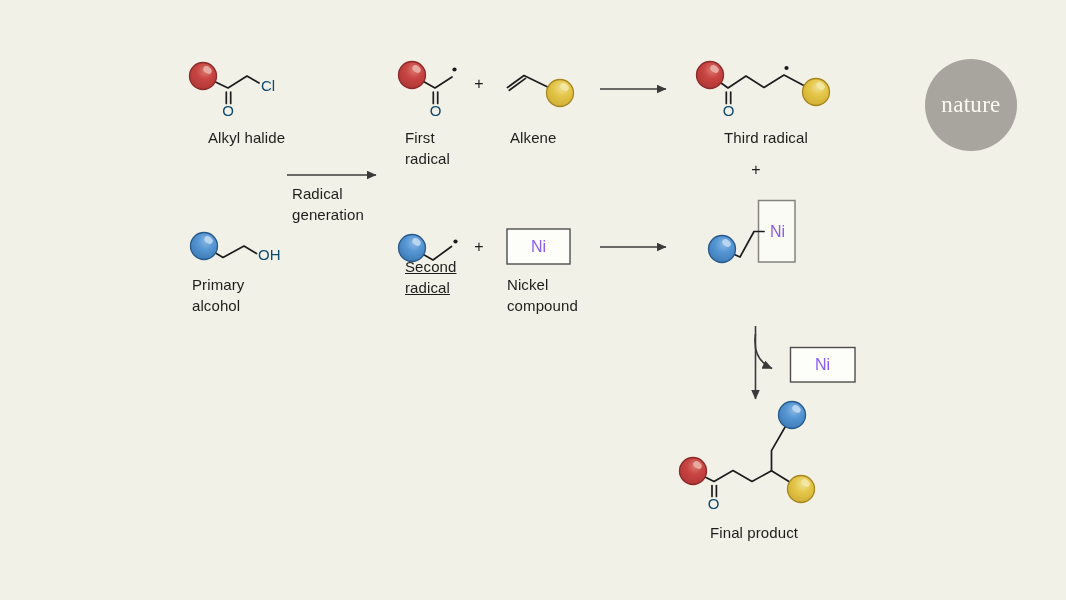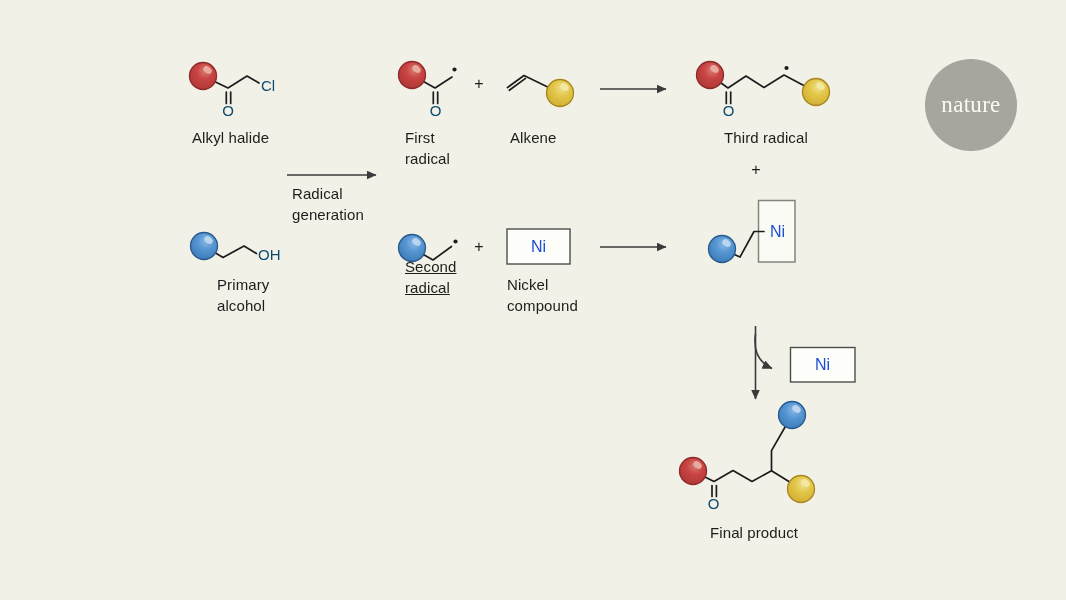--- a/index.html
+++ b/index.html
@@ -14,21 +14,21 @@
     white-space:pre-line;letter-spacing:0.1px;
   }
   .atom{
     position:absolute;font-size:15px;line-height:16px;color:#0c4a6e;
   }
   .ctr{transform:translateX(-50%);}
   .plus{
     position:absolute;font-size:16px;line-height:18px;color:#1d1d1b;
     transform:translateX(-50%);
   }
-  .ni{position:absolute;font-size:16px;line-height:18px;color:#1d4ed8;transform:translateX(-50%);}
+  .ni{position:absolute;font-size:16px;line-height:18px;color:#8b5cf6;transform:translateX(-50%);}
   #logo{
     position:absolute;left:925px;top:59px;width:92px;height:92px;border-radius:50%;
     background:#a8a49e;display:flex;align-items:center;justify-content:center;
   }
   #logo span{
     font-family:"Liberation Serif","DejaVu Serif",serif;
     font-size:23px;color:#fbfaf4;letter-spacing:0.3px;
   }
 </style>
 </head>
@@ -143,28 +143,28 @@
   <span class="atom" style="left:258px;top:247px;">OH</span>
   <span class="atom ctr" style="left:713.5px;top:496px;">O</span>
   <span class="ni" style="left:538.5px;top:238px;">Ni</span>
   <span class="ni" style="left:777.5px;top:223px;">Ni</span>
   <span class="ni" style="left:822.5px;top:356px;">Ni</span>
 
   <span class="plus" style="left:479px;top:75px;">+</span>
   <span class="plus" style="left:756px;top:161px;">+</span>
   <span class="plus" style="left:479px;top:238px;">+</span>
 
-  <span class="lbl" style="left:192px;top:127px;">Alkyl halide</span>
+  <span class="lbl" style="left:208px;top:127px;">Alkyl halide</span>
   <span class="lbl" style="left:405px;top:127px;">First
 radical</span>
   <span class="lbl" style="left:510px;top:127px;">Alkene</span>
   <span class="lbl" style="left:708px;top:127px;margin-left:16px;">Third radical</span>
   <span class="lbl" style="left:292px;top:183px;">Radical
 generation</span>
-  <span class="lbl" style="left:192px;top:274px;margin-left:25px;">Primary
+  <span class="lbl" style="left:192px;top:274px;">Primary
 alcohol</span>
   <span class="lbl" style="left:405px;top:256px;text-decoration:underline;">Second
 radical</span>
   <span class="lbl" style="left:507px;top:274px;">Nickel
 compound</span>
   <span class="lbl" style="left:710px;top:522px;">Final product</span>
 
   <div id="logo">
     <span>nature</span>
   </div>

